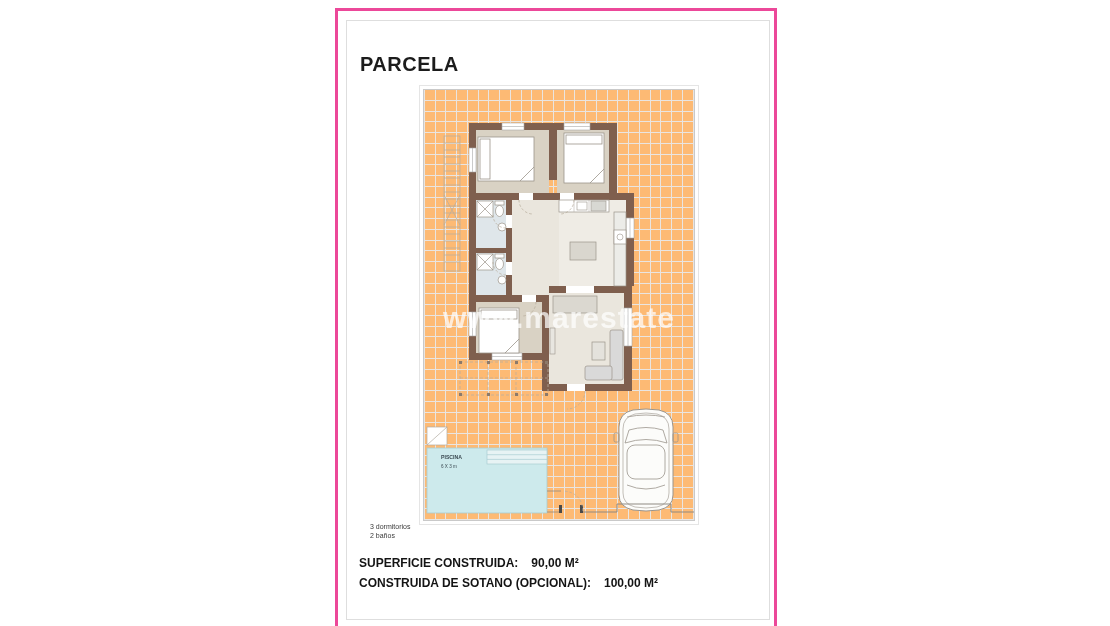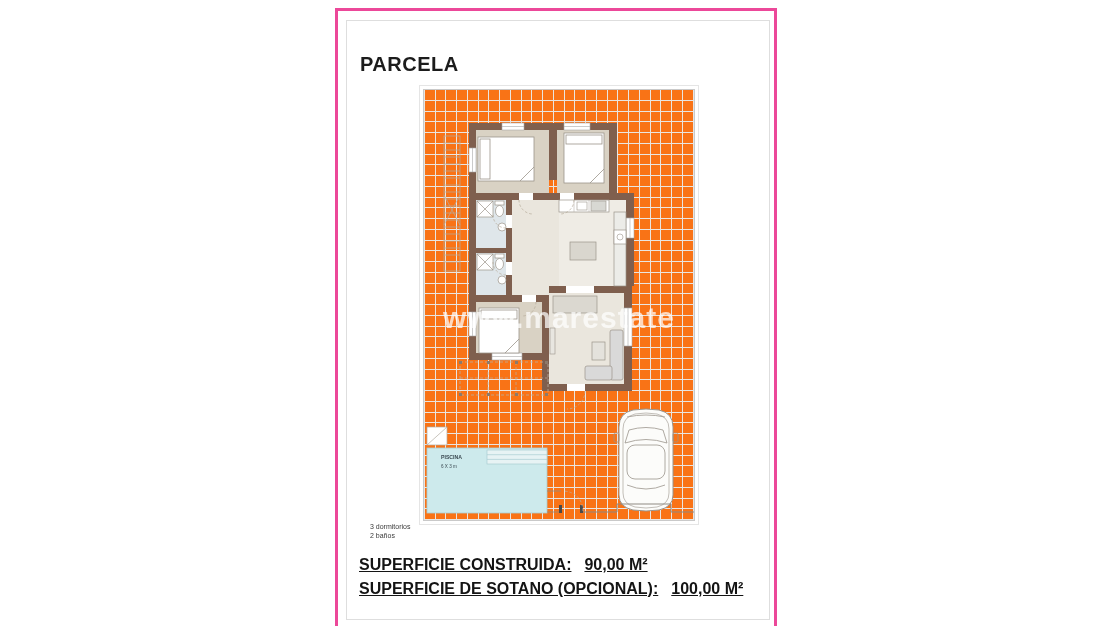--- a/index.html
+++ b/index.html
@@ -8,32 +8,32 @@
 
   .page{position:absolute;left:335px;top:8px;width:442px;height:622px;
         background:#fff;border:3px solid #ec4899;box-sizing:border-box;}
   .page-frame{position:absolute;left:8px;top:9px;width:424px;height:600px;
         border:1px solid #dedede;box-sizing:border-box;}
 
   .title{position:absolute;left:22px;top:42px;font-size:20px;font-weight:bold;
         color:#1c1c1c;letter-spacing:.5px;}
 
   .plan-wrap{position:absolute;left:85px;top:78px;width:270px;height:430px;
-        background:#f97316;border:1px solid #c9c9c9;box-sizing:content-box;
+        background:#fdba74;border:1px solid #c9c9c9;box-sizing:content-box;
         box-shadow:0 0 0 3px #ffffff,0 0 0 4px #e5e5e5;}
   .plan-grid{position:absolute;left:0;top:0;right:0;bottom:0;
         background-image:
           repeating-linear-gradient(0deg,  var(--grid) 0, var(--grid) 1px, transparent 1px, transparent 10.75px),
           repeating-linear-gradient(90deg, var(--grid) 0, var(--grid) 1px, transparent 1px, transparent 10.75px);}
   .plan-wrap svg{position:absolute;left:0;top:0;}
   svg text{font-family:"Liberation Sans", sans-serif;}
 
   .notes{position:absolute;left:32px;top:511px;font-size:7px;color:#3a3a3a;line-height:1.3;}
   .surfaces{position:absolute;left:21px;top:545px;color:#141414;}
-  .surface-row{font-size:16px;font-weight:bold;margin-bottom:2px;white-space:nowrap;text-decoration:underline;}
+  .surface-row{font-size:12px;font-weight:bold;margin-bottom:2px;white-space:nowrap;}
   .surface-row.last{margin-top:6px;}
   .surface-row .val{margin-left:13px;}
 
   .watermark-text{fill:#ffffff;opacity:.72;font-weight:bold;letter-spacing:1px;}
 </style>
 </head>
 <body>
 
 <div class="page">
   <div class="page-frame"></div>
@@ -205,16 +205,16 @@
   <div class="notes">
     <div>3 dormitorios</div>
     <div>2 baños</div>
   </div>
 
   <div class="surfaces">
     <div class="surface-row">
       <span class="lbl">SUPERFICIE CONSTRUIDA:</span><span class="val">90,00 M²</span>
     </div>
     <div class="surface-row last">
-      <span class="lbl">SUPERFICIE DE SOTANO (OPCIONAL):</span><span class="val">100,00 M²</span>
+      <span class="lbl">CONSTRUIDA DE SOTANO (OPCIONAL):</span><span class="val">100,00 M²</span>
     </div>
   </div>
 </div>
 
 </body></html>

